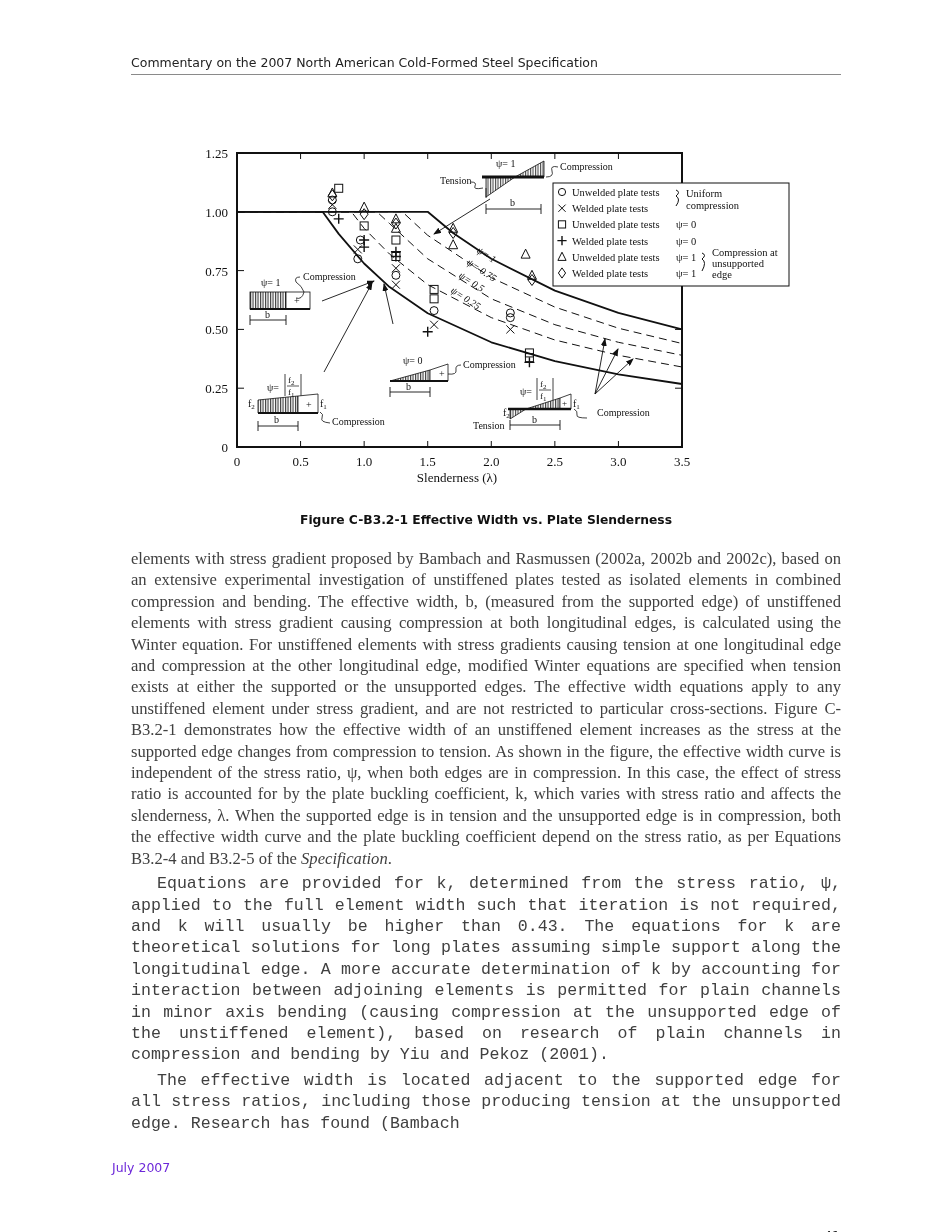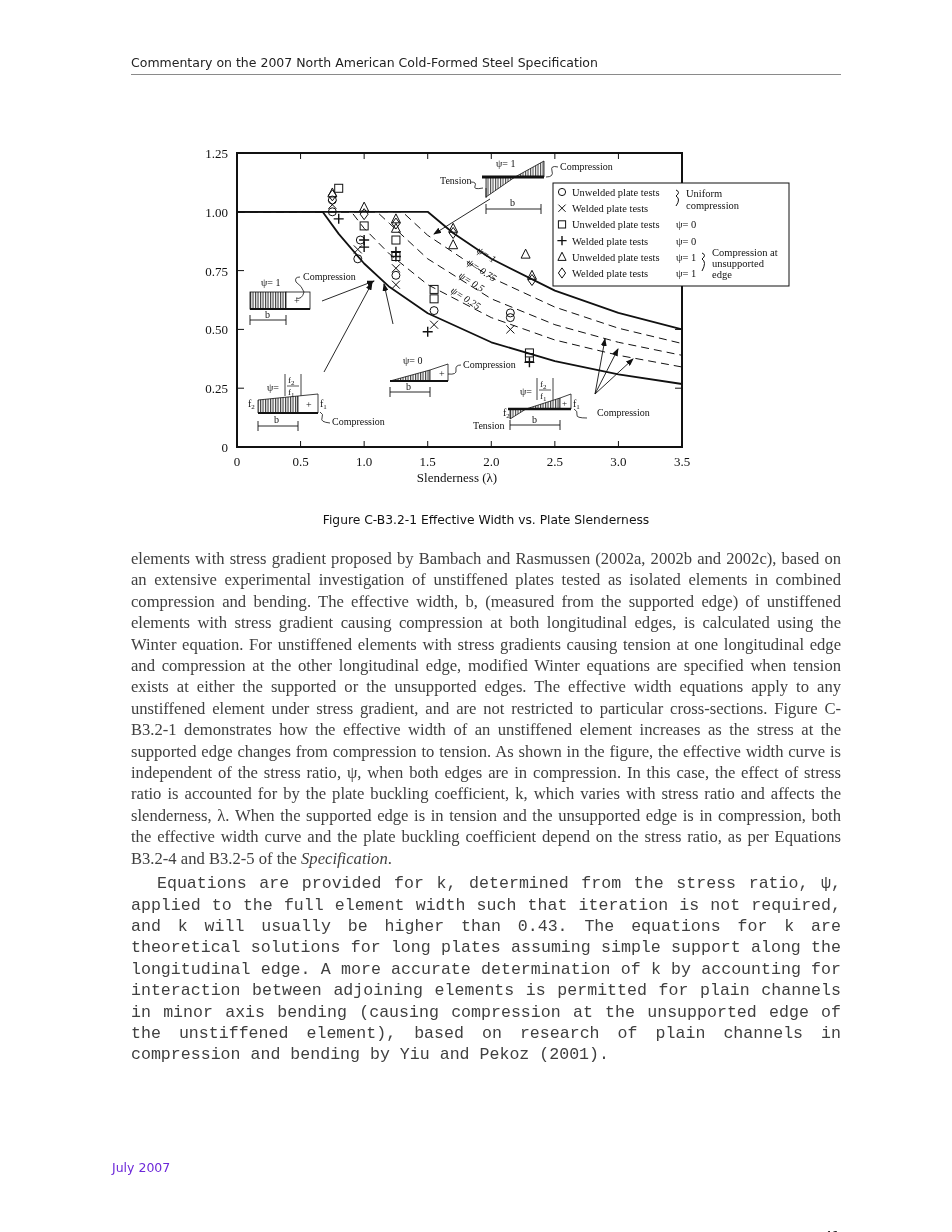--- a/index.html
+++ b/index.html
@@ -6,21 +6,21 @@
   body { width: 952px; height: 1232px; position: relative; overflow: hidden; }
   .header {
     position: absolute; left: 131px; top: 55px; width: 710px;
     font-family: "DejaVu Sans", sans-serif; font-size: 12.5px; color: #222;
     padding-bottom: 4px; border-bottom: 1.3px solid #8a8a8a;
   }
   .figure { position: absolute; left: 190px; top: 140px; width: 610px; height: 360px; }
   .figure svg { width: 610px; height: 360px; }
   .caption {
     position: absolute; left: 131px; top: 513px; width: 710px; text-align: center;
-    font-family: "DejaVu Sans", sans-serif; font-weight: normal; font-size: 12.3px; color: #111;
+    font-family: "DejaVu Sans", sans-serif; font-weight: bold; font-size: 12.3px; color: #111;
   }
   .body-text {
     position: absolute; left: 131px; top: 548px; width: 710px;
     font-family: "Liberation Serif", serif; font-size: 16.6px; line-height: 21.4px; color: #404040;
     text-align: justify;
   }
   .body-text p { margin: 0 0 4px 0; }
   .body-text p.indent { text-indent: 26px; font-family: Liberation Mono, monospace; }
   .footer-left {
     position: absolute; left: 112px; top: 1160px;
@@ -287,16 +287,17 @@
       </marker>
     </defs>
   </svg>
 </div>
 
 <div class="caption">Figure C-B3.2-1 Effective Width vs. Plate Slenderness</div>
 
 <div class="body-text">
   <p><span>elements with stress gradient proposed by Bambach and Rasmussen (2002a, 2002b and 2002c), based on an extensive experimental investigation of unstiffened plates tested as isolated elements in combined compression and bending. The effective width, b, (measured from the supported edge) of unstiffened elements with stress gradient causing compression at both longitudinal edges, is calculated using the Winter equation. For unstiffened elements with stress gradients causing tension at one longitudinal edge and compression at the other longitudinal edge, modified Winter equations are specified when tension exists at either the supported or the unsupported edges. The effective width equations apply to any unstiffened element under stress gradient, and are not restricted to particular cross-sections. Figure C-B3.2-1 demonstrates how the effective width of an unstiffened element increases as the stress at the supported edge changes from compression to tension. As shown in the figure, the effective width curve is independent of the stress ratio, ψ, when both edges are in compression. In this case, the effect of stress ratio is accounted for by the plate buckling coefficient, k, which varies with stress ratio and affects the slenderness, λ. When the supported edge is in tension and the unsupported edge is in compression, both the effective width curve and the plate buckling coefficient depend on the stress ratio, as per Equations B3.2-4 and B3.2-5 of the </span><em>Specification</em><span>.</span></p>
   <p class="indent">Equations are provided for k, determined from the stress ratio, ψ, applied to the full element width such that iteration is not required, and k will usually be higher than 0.43. The equations for k are theoretical solutions for long plates assuming simple support along the longitudinal edge. A more accurate determination of k by accounting for interaction between adjoining elements is permitted for plain channels in minor axis bending (causing compression at the unsupported edge of the unstiffened element), based on research of plain channels in compression and bending by Yiu and Pekoz (2001).</p>
+  <p class="indent">The effective width is located adjacent to the supported edge for all stress ratios, including those producing tension at the unsupported edge. Research has found (Bambach</p>
 </div>
 
 <div class="footer-left">July 2007</div>
 <div class="footer-right">41</div>
 
 </body></html>

